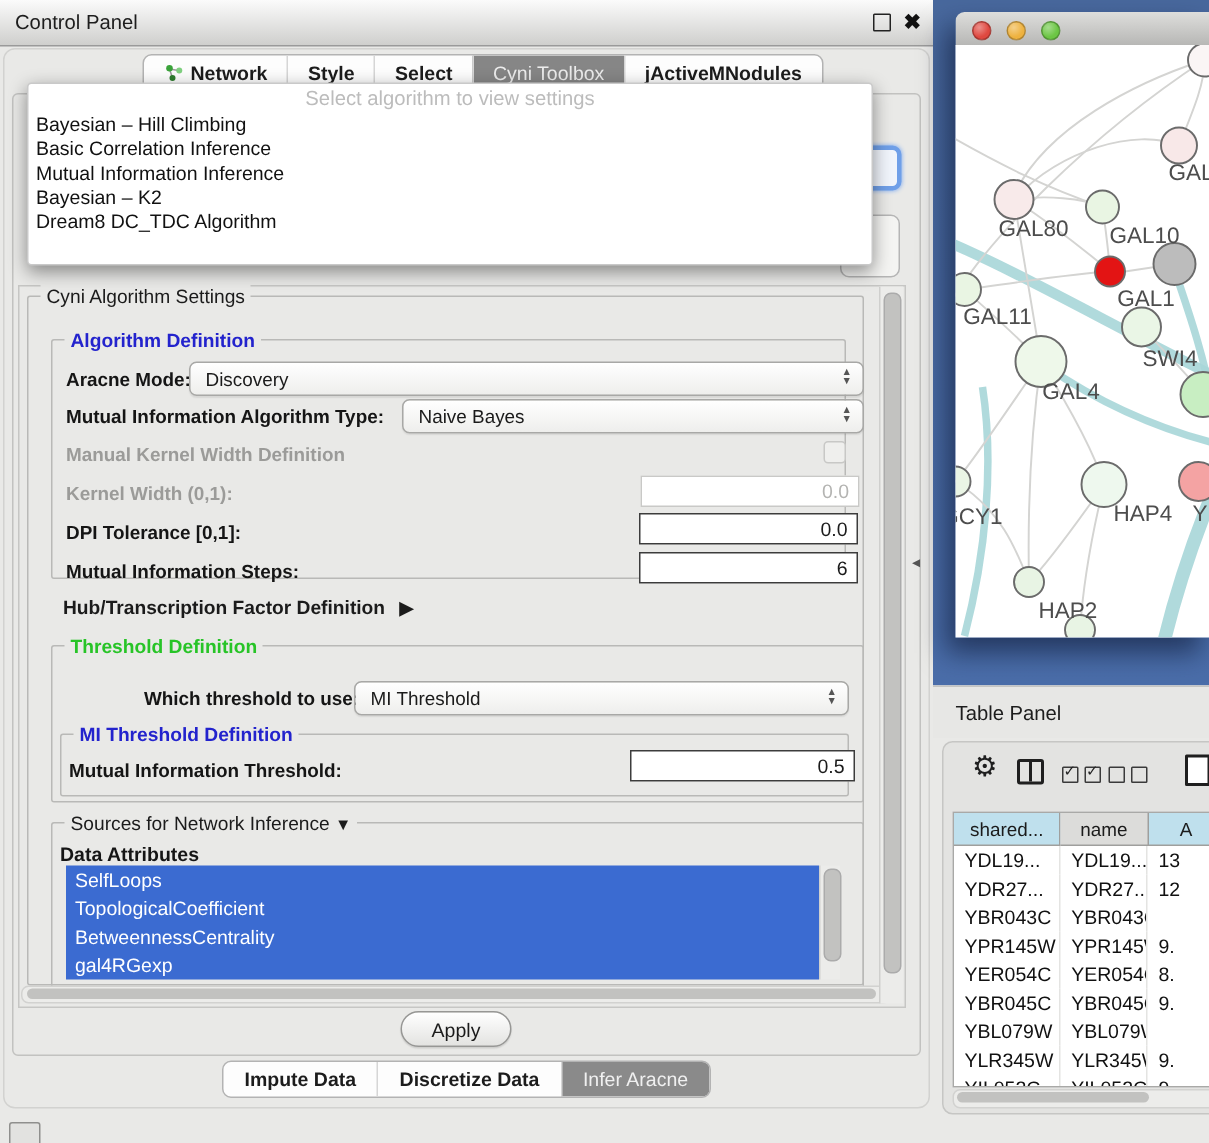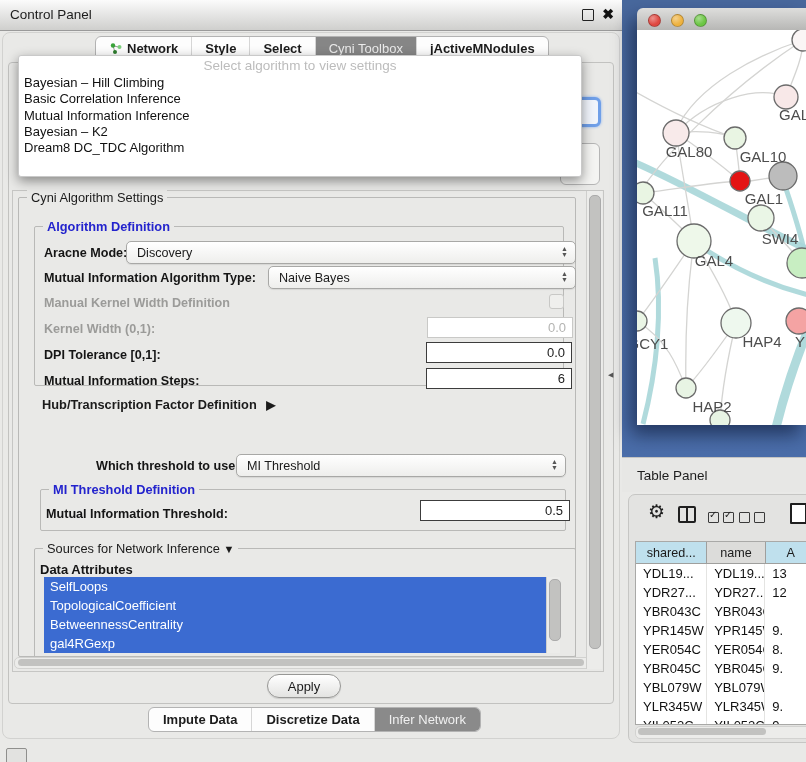--- a/index.html
+++ b/index.html
@@ -204,20 +204,23 @@
   <div class="abs field on" style="left:426px;top:342px;width:138px;">0.0</div>
 
   <span class="abs lbl" style="left:44px;top:374px;">Mutual Information Steps:</span>
   <div class="abs field on" style="left:426px;top:368px;width:138px;">6</div>
 
   <div class="abs" style="left:42px;top:397px;font-size:12.8px;font-weight:bold;">
     <span>Hub/Transcription Factor Definition</span>
     <span style="font-size:12px;margin-left:6px;">▶</span>
   </div>
 
+  <div class="abs group" style="left:34px;top:430px;width:540px;height:103px;">
+    <span class="legend green">Threshold Definition</span>
+  </div>
   <span class="abs lbl" style="left:96px;top:459px;width:134px;text-align:right;">Which threshold to use:</span>
   <div class="abs combo" style="left:236px;top:454px;width:318px;">
     <span>MI Threshold</span>
     <span class="spin">
         <span>▲</span>
         <span>▼</span>
       </span>
   </div>
   <div class="abs group" style="left:40px;top:489px;width:524px;height:40px;">
     <span class="legend blue">MI Threshold Definition</span>
@@ -248,21 +251,21 @@
   <div class="abs vscroll" style="left:586px;top:191px;width:15px;height:478px;">
     <span class="vthumb" style="top:4px;height:452px;"></span>
   </div>
   <span class="abs splitter-arrow">◀</span>
 
   <div class="abs apply-btn">Apply</div>
 
   <div class="abs bottombar" id="bottombar">
       <div class="btab">Impute Data</div>
       <div class="btab">Discretize Data</div>
-      <div class="btab sel">Infer Network</div>
+      <div class="btab sel">Infer Aracne</div>
     </div>
   <div class="abs mini-btn"></div>
 
   <div class="abs desktop"></div>
   <div class="abs netwin">
     <div class="abs netwin-titlebar">
       <span class="abs light" style="left: 11px; background: radial-gradient(circle at 35% 30%, rgba(255, 255, 255, 0.4), rgb(223, 72, 64) 60%) rgb(223, 72, 64);" id="light-r"></span>
       <span class="abs light" style="left: 34px; background: radial-gradient(circle at 35% 30%, rgba(255, 255, 255, 0.4), rgb(238, 178, 63) 60%) rgb(238, 178, 63);" id="light-y"></span>
       <span class="abs light" style="left: 57px; background: radial-gradient(circle at 35% 30%, rgba(255, 255, 255, 0.4), rgb(108, 198, 68) 60%) rgb(108, 198, 68);" id="light-g"></span>
     </div>

